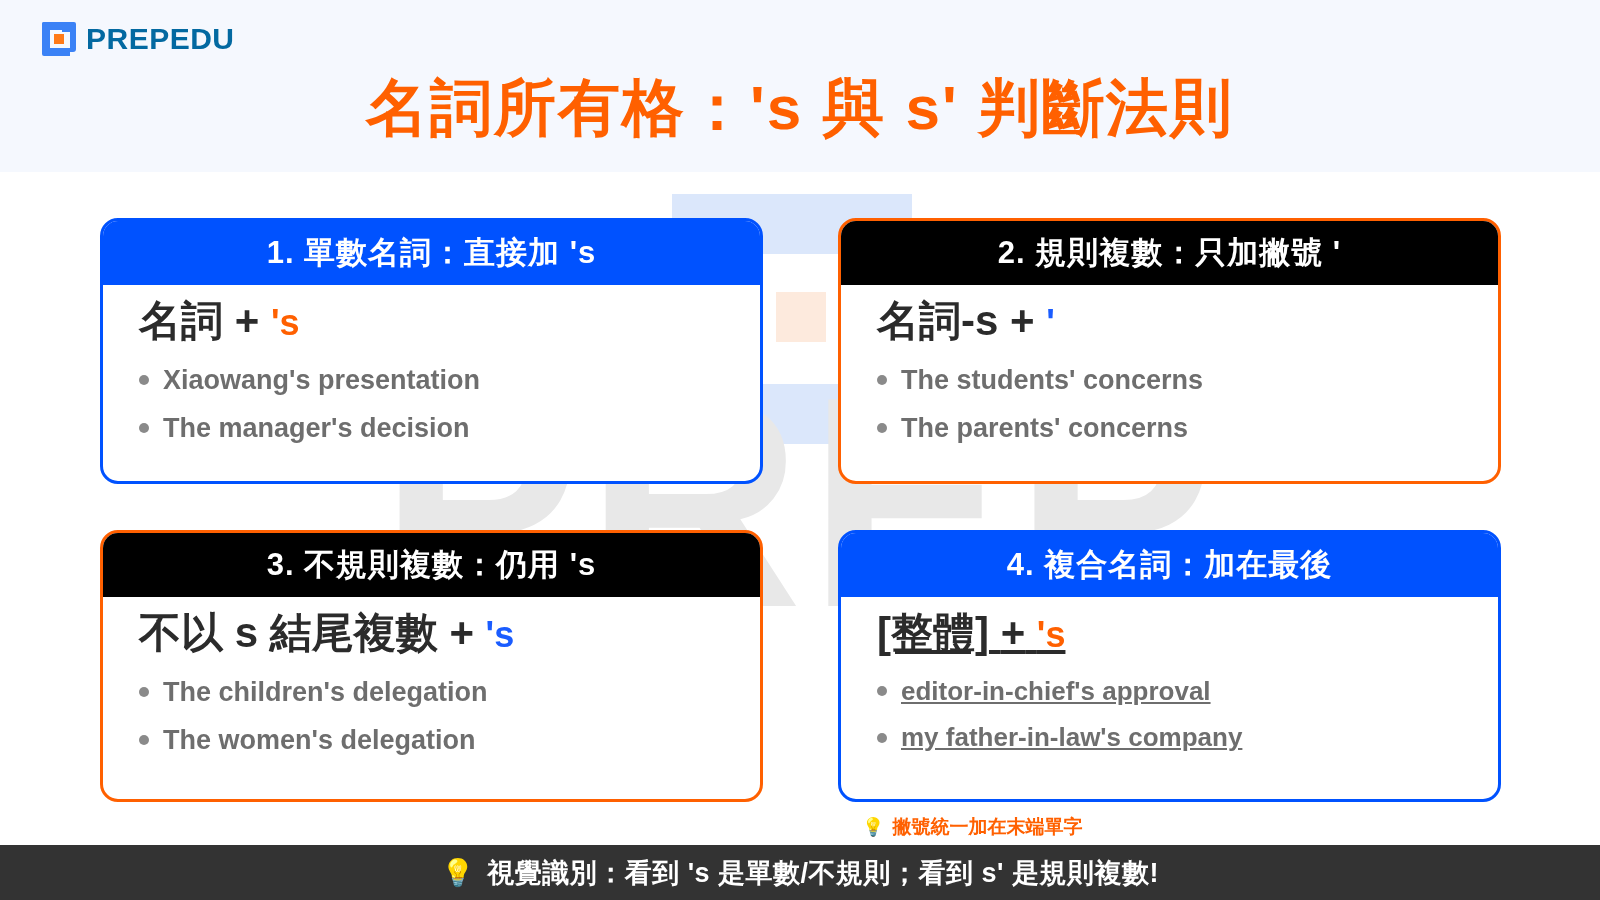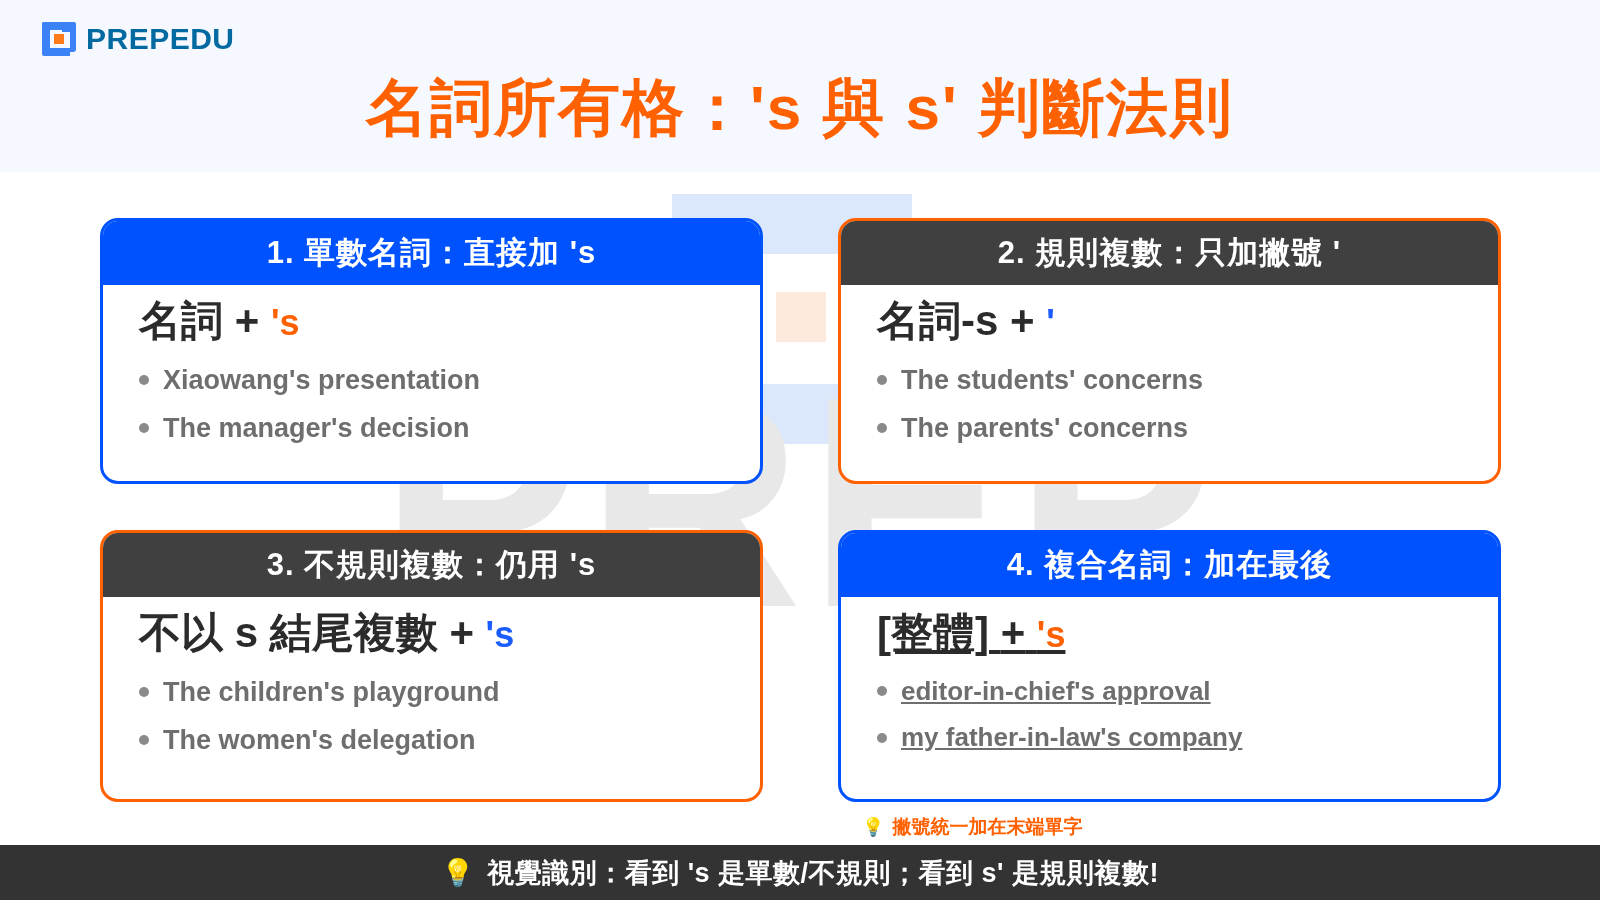--- a/index.html
+++ b/index.html
@@ -88,21 +88,21 @@
   .card-2{ left:838px;  top:46px;  height:266px; }
   .card-3{ left:100px;  top:358px; height:272px; }
   .card-4{ left:838px;  top:358px; height:272px; }
 
   .card-head{
     height:64px; display:flex; align-items:center; justify-content:center;
     color:#ffffff; font-size:31px; font-weight:bold; letter-spacing:1px;
     white-space:nowrap;
   }
   .card.blue   > .card-head{ background:#0052ff; }
-  .card.orange > .card-head{ background:#404040; }
+  .card.orange > .card-head{ background:#000000; }
 
   .card-body{ padding:10px 36px 0 36px; position:relative; }
   .formula{
     font-size:42px; font-weight:bold; color:#2b2b2b;
     white-space:nowrap; line-height:1.25; margin-bottom:8px;
   }
   .formula .plus{ font-weight:bold; color:#2b2b2b; }
   .formula .mark{ font-weight:bold; }
   .formula .mark.orange{ color:#ff6000; }
   .formula .mark.blue{ color:#1a5cff; }
@@ -216,21 +216,21 @@
     <div class="card-head">3. 不規則複數：仍用 's</div>
     <div class="card-body">
       <div class="formula">
         <span>不以 s 結尾複數</span>
         <span class="plus">+</span>
         <span class="mark blue small">'s</span>
       </div>
       <ul class="ex-list">
         <li>
             <span class="bullet"></span>
-            <span>The children's playground</span>
+            <span>The children's delegation</span>
           </li>
         <li>
             <span class="bullet"></span>
             <span>The women's delegation</span>
           </li>
       </ul>
     </div>
   </div>
 
   <div class="card blue card-4">

